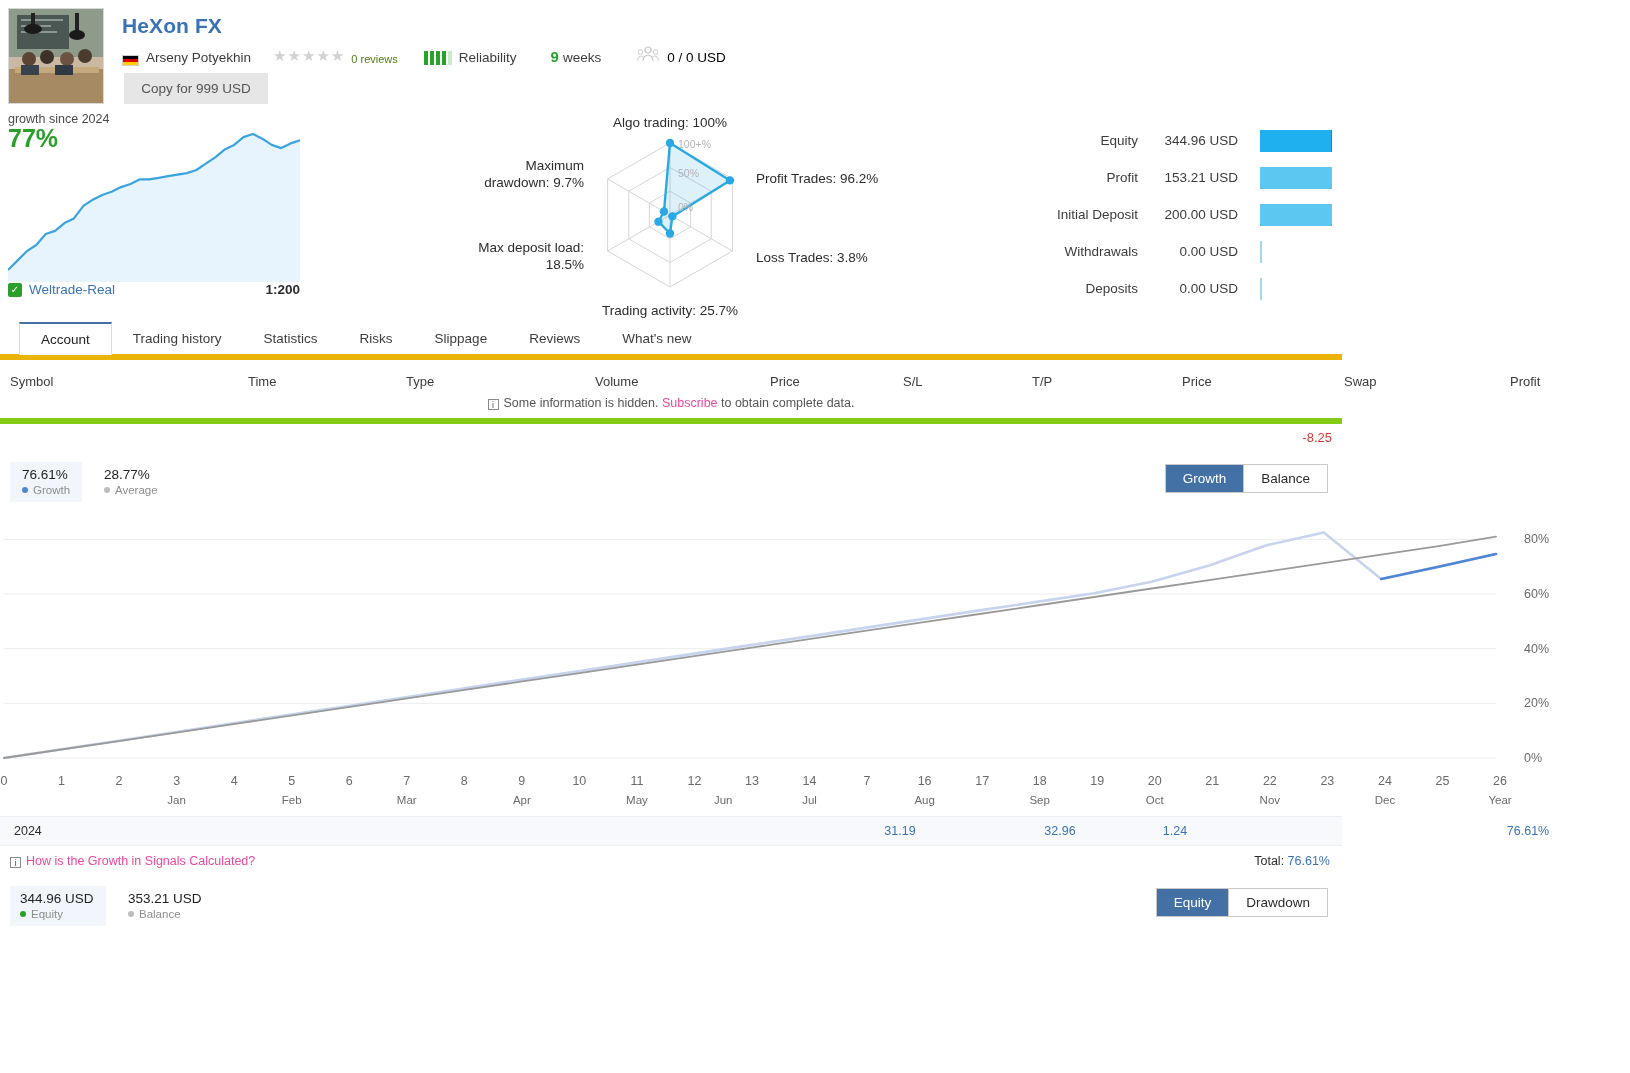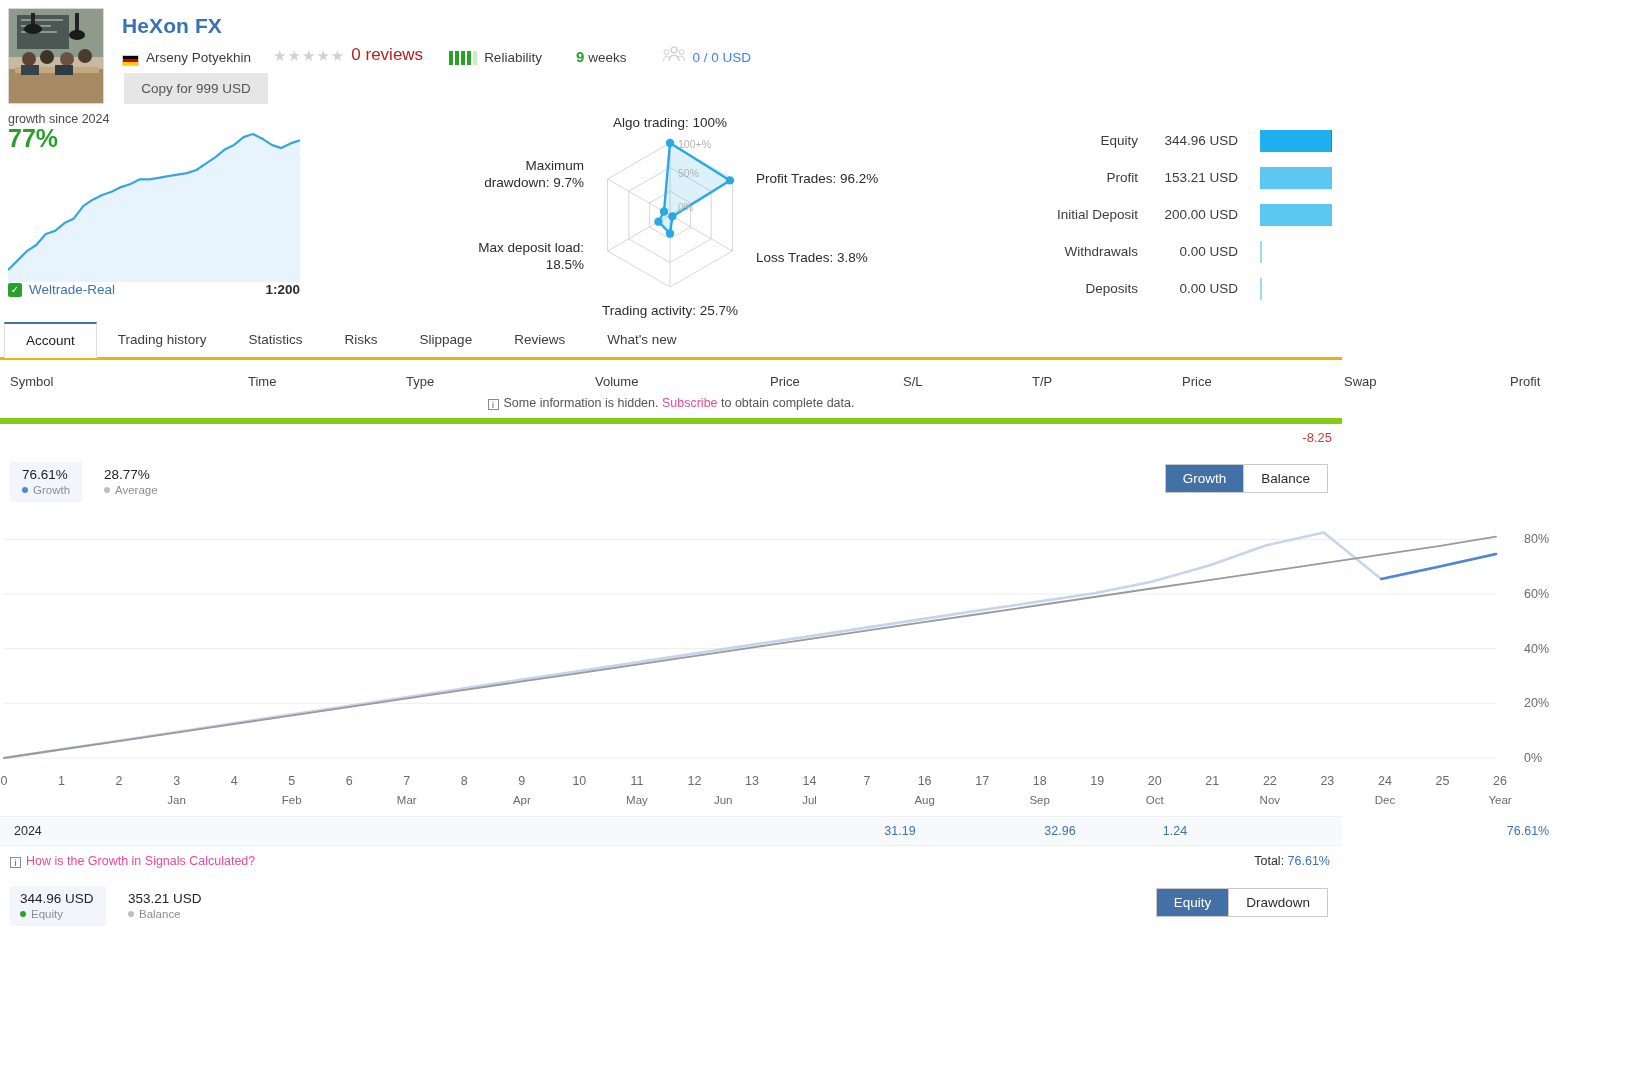--- a/index.html
+++ b/index.html
@@ -34,29 +34,29 @@
     font-size: 13.5px; color: #3c3c3c;
   }
   .flag {
     width: 17px; height: 11px; display: inline-block;
     border: 1px solid #cfcfcf; margin-right: 7px; position: relative; top: 1px;
     background: linear-gradient(to bottom, #000 0 33.3%, #D00 33.3% 66.6%, #FFCE00 66.6% 100%);
   }
   .author { margin-right: 22px; color: #3c3c3c; }
   .stars { display: flex; align-items: center; margin-right: 6px; }
   .star { color: #d2d2d2; font-size: 15px; letter-spacing: 1px; }
-  .reviews { color: #b91c1c; margin-right: 26px; font-size: 17px; }
+  .reviews { color: #4d7c0f; margin-right: 26px; font-size: 11px; }
   .rel-bars { display: inline-flex; align-items: flex-end; gap: 2px; margin-right: 7px; }
   .rel-bars i { display:block; width: 4px; height: 14px; background: #27a427; }
   .rel-bars i.off { background: #c9ecc9; }
   .rel-label { color: #3c3c3c; margin-right: 34px; font-size: 13.5px; }
   .weeks-num { color: #2aa02a; font-weight: bold; font-size: 15px; margin-right: 4px; }
   .weeks-label { color: #3c3c3c; margin-right: 36px; font-size: 13.5px; }
   .subs-icon { margin-right: 8px; opacity: .55; }
-  .subs-label { color: #3b82f6; font-size: 13.5px; }
+  .subs-label { color: #000000; font-size: 13.5px; }
   .copy-btn {
     position: absolute; left: 124px; top: 73px;
     width: 144px; height: 31px;
     background: #e6e6e6; border: none; color: #555;
     font-size: 13.5px; font-family: inherit; cursor: pointer;
   }
 
   
   .summary { position: relative; height: 210px; }
 
@@ -90,22 +90,22 @@
     position: absolute; left: 146px; width: 92px; text-align: right;
     font-size: 13.5px; color: #3c3c3c; line-height: 37px;
   }
   .stat-bar-area { position: absolute; left: 260px; right: 10px; top: 8px; height: 22px; }
   .stat-bar { height: 22px; display: flex; }
   .stat-bar .fill { height: 22px; }
 
   
   .tabs {
     position: relative; height: 38px;
-    border-bottom: 3px solid #eab308;
-    display: flex; align-items: stretch; padding-left: 4px;
+    border-bottom: 6px solid #eab308;
+    display: flex; align-items: stretch; padding-left: 19px;
   }
   .tab {
     padding: 0 21px; display: flex; align-items: center;
     font-size: 13.5px; color: #3c3c3c; cursor: pointer; position: relative;
     background: transparent;
   }
   .tab.active {
     border: 1px solid #dcdcdc; border-bottom: 1px solid #fff;
     border-top: 2px solid #4371a6; background: #fff; margin-bottom: -1px; color: #222;
   }

